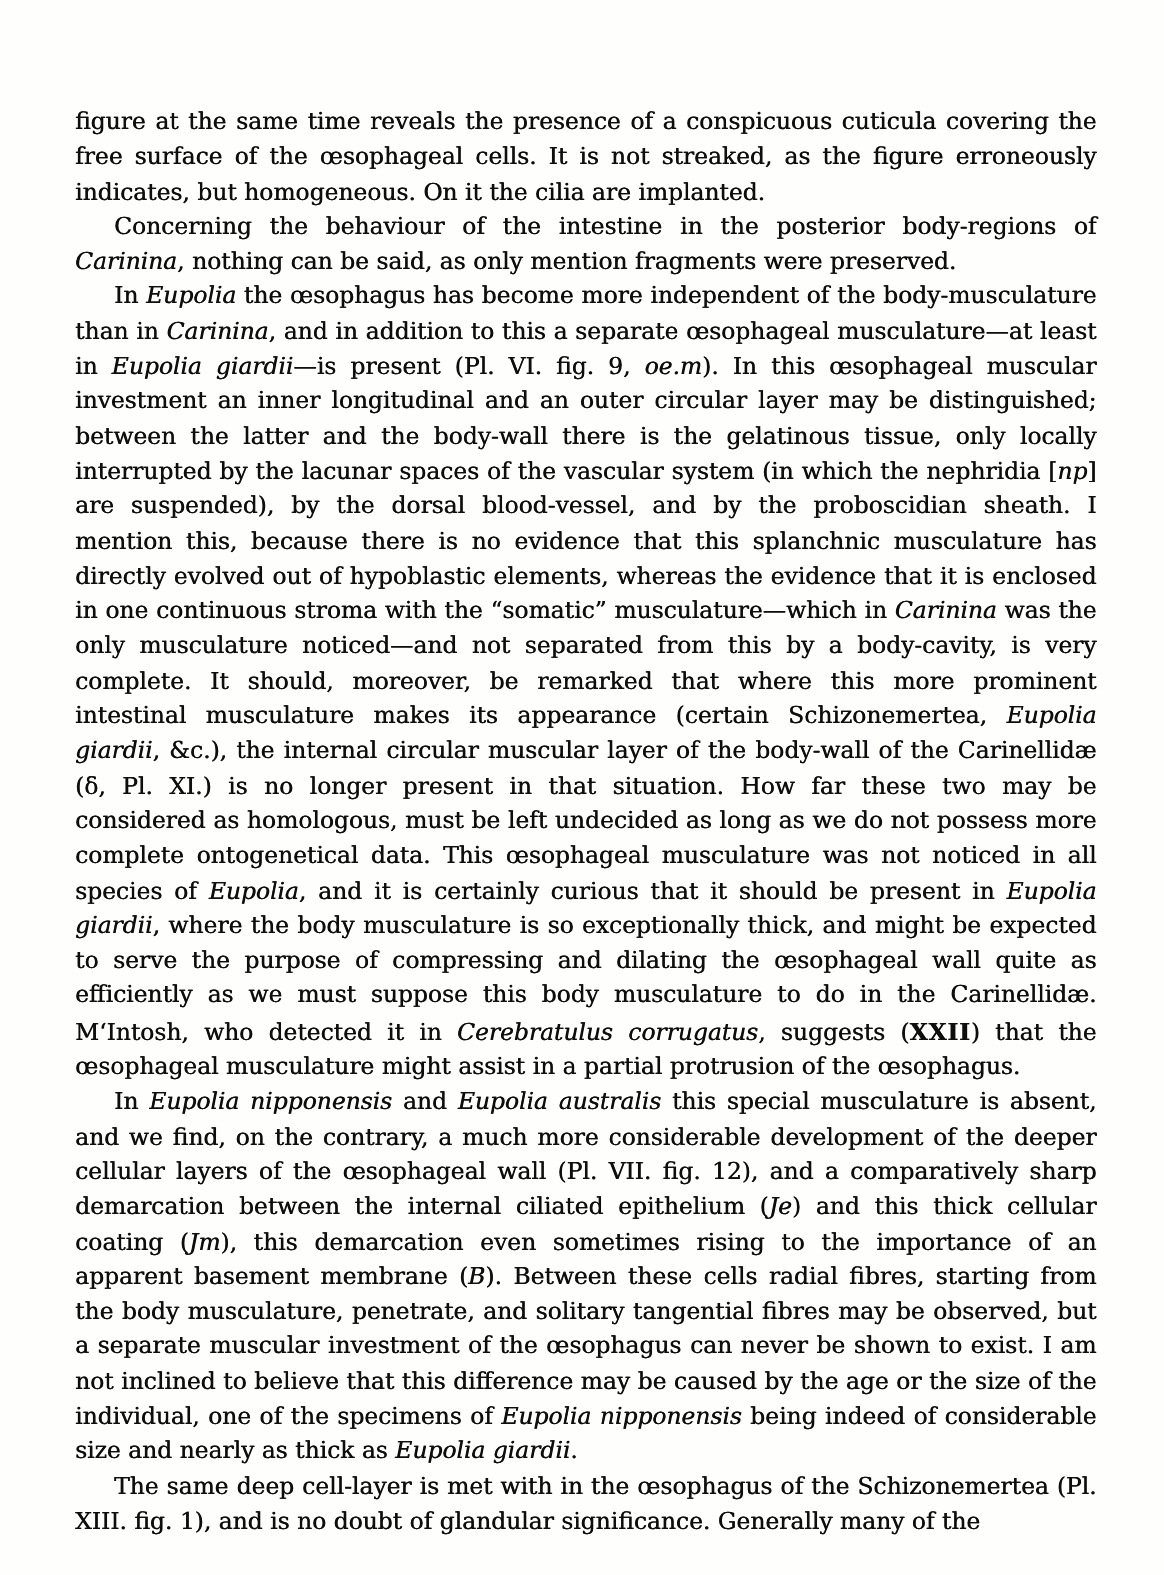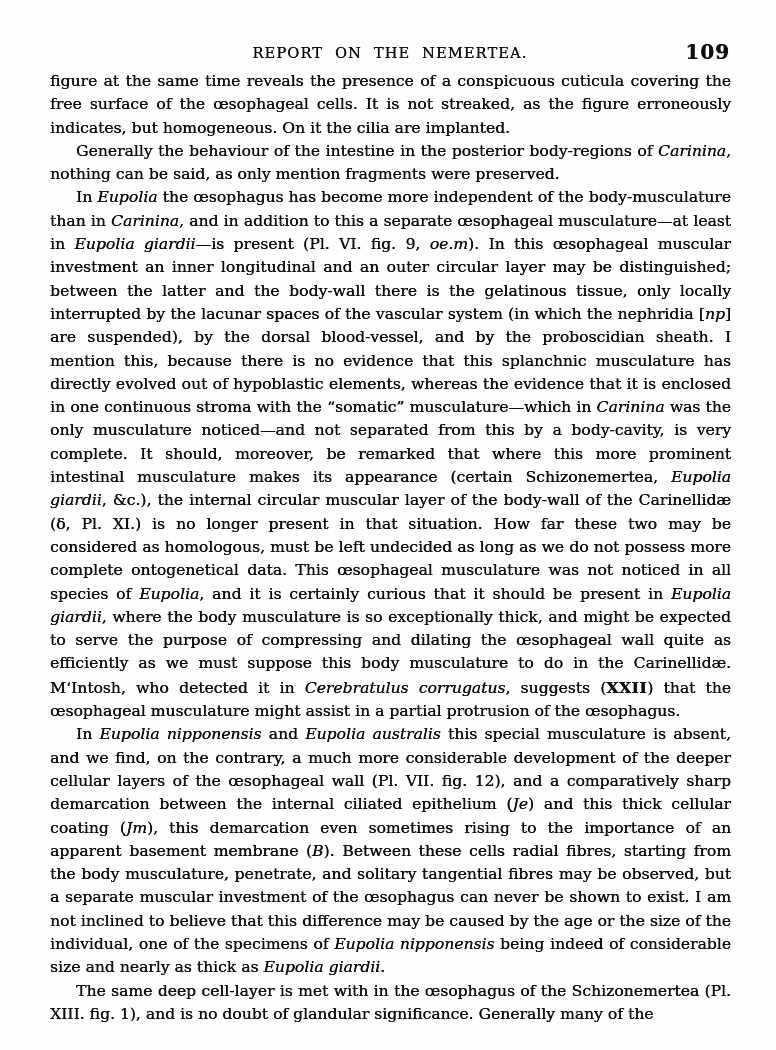--- a/index.html
+++ b/index.html
@@ -59,24 +59,20 @@
   .body-text p.indent {
     text-indent: 26px;
   }
   .it { font-style: italic; }
   .bd { font-weight: bold; letter-spacing: 0.5px; }
 </style>
 </head>
 <body>
 
 <div class="page">
-  <div class="header">
-    <span class="running-title">REPORT ON THE NEMERTEA.</span>
-    <span class="page-number">109</span>
-  </div>
   <div class="body-text">
       <p class=""><span>figure at the same time reveals the presence of a conspicuous cuticula covering the free surface of the œsophageal cells.  It is not streaked, as the figure erroneously indicates, but homogeneous.  On it the cilia are implanted.</span></p>
-      <p class="indent"><span>Generally the behaviour of the intestine in the posterior body-regions of </span><span class="it">Carinina</span><span>, nothing can be said, as only mention fragments were preserved.</span></p>
+      <p class="indent"><span>Concerning the behaviour of the intestine in the posterior body-regions of </span><span class="it">Carinina</span><span>, nothing can be said, as only mention fragments were preserved.</span></p>
       <p class="indent"><span>In </span><span class="it">Eupolia</span><span> the œsophagus has become more independent of the body-musculature than in </span><span class="it">Carinina</span><span>, and in addition to this a separate œsophageal musculature—at least in </span><span class="it">Eupolia giardii</span><span>—is present (Pl. VI. fig. 9, </span><span class="it">oe.m</span><span>).  In this œsophageal muscular investment an inner longitudinal and an outer circular layer may be distinguished; between the latter and the body-wall there is the gelatinous tissue, only locally interrupted by the lacunar spaces of the vascular system (in which the nephridia [</span><span class="it">np</span><span>] are suspended), by the dorsal blood-vessel, and by the proboscidian sheath.  I mention this, because there is no evidence that this splanchnic musculature has directly evolved out of hypoblastic elements, whereas the evidence that it is enclosed in one continuous stroma with the “somatic” musculature—which in </span><span class="it">Carinina</span><span> was the only musculature noticed—and not separated from this by a body-cavity, is very complete.  It should, moreover, be remarked that where this more prominent intestinal musculature makes its appearance (certain Schizonemertea, </span><span class="it">Eupolia giardii</span><span>, &amp;c.), the internal circular muscular layer of the body-wall of the Carinellidæ (δ, Pl. XI.) is no longer present in that situation.  How far these two may be considered as homologous, must be left undecided as long as we do not possess more complete ontogenetical data.  This œsophageal musculature was not noticed in all species of </span><span class="it">Eupolia</span><span>, and it is certainly curious that it should be present in </span><span class="it">Eupolia giardii</span><span>, where the body musculature is so exceptionally thick, and might be expected to serve the purpose of compressing and dilating the œsophageal wall quite as efficiently as we must suppose this body musculature to do in the Carinellidæ.  M‘Intosh, who detected it in </span><span class="it">Cerebratulus corrugatus</span><span>, suggests (</span><span class="bd">XXII</span><span>) that the œsophageal musculature might assist in a partial protrusion of the œsophagus.</span></p>
       <p class="indent"><span>In </span><span class="it">Eupolia nipponensis</span><span> and </span><span class="it">Eupolia australis</span><span> this special musculature is absent, and we find, on the contrary, a much more considerable development of the deeper cellular layers of the œsophageal wall (Pl. VII. fig. 12), and a comparatively sharp demarcation between the internal ciliated epithelium (</span><span class="it">Je</span><span>) and this thick cellular coating (</span><span class="it">Jm</span><span>), this demarcation even sometimes rising to the importance of an apparent basement membrane (</span><span class="it">B</span><span>).  Between these cells radial fibres, starting from the body musculature, penetrate, and solitary tangential fibres may be observed, but a separate muscular investment of the œsophagus can never be shown to exist.  I am not inclined to believe that this difference may be caused by the age or the size of the individual, one of the specimens of </span><span class="it">Eupolia nipponensis</span><span> being indeed of considerable size and nearly as thick as </span><span class="it">Eupolia giardii</span><span>.</span></p>
       <p class="indent"><span>The same deep cell-layer is met with in the œsophagus of the Schizonemertea (Pl. XIII. fig. 1), and is no doubt of glandular significance.  Generally many of the</span></p>
     </div>
 </div>
 
 </body></html>

